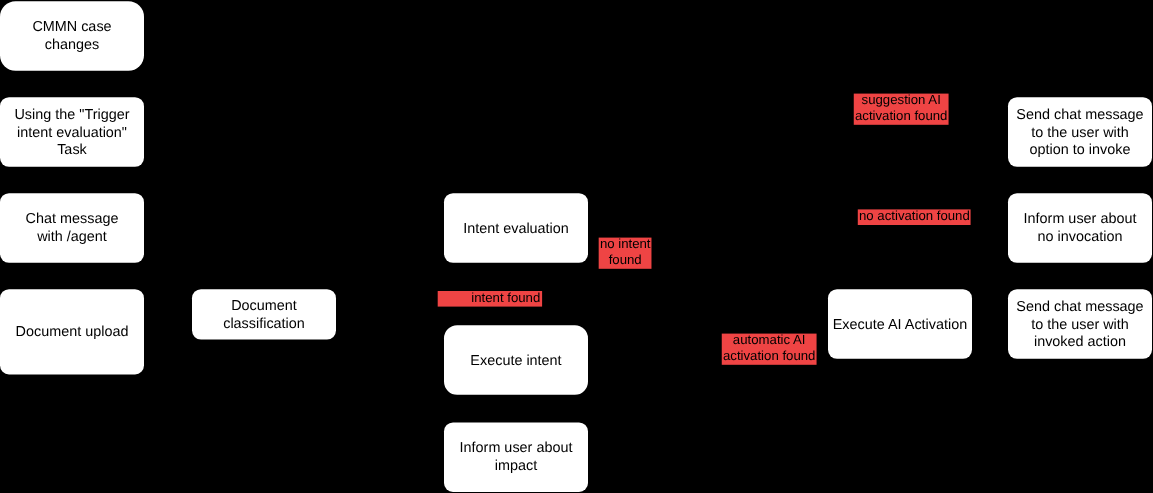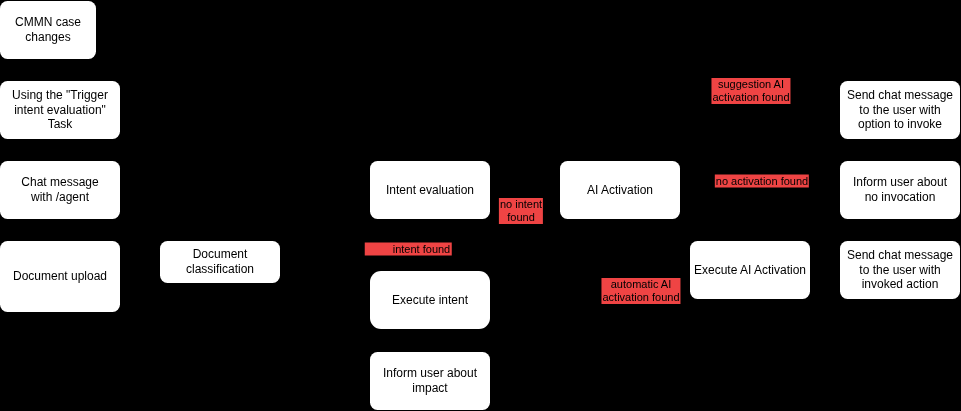--- a/index.html
+++ b/index.html
@@ -40,21 +40,21 @@
     line-height: 13px;
     text-align: center;
     white-space: pre;
     padding: 0 1px;
   }
 </style>
 </head>
 <body>
 
 <div id="canvas">
-    <div class="node" style="left: 0px; top: 1px; width: 96px; height: 58px;">
+    <div class="node" style="left: 0px; top: 1px; width: 120px; height: 58px; border-radius: 13px;">
       <span class="node-label">CMMN case
 changes</span>
     </div>
     <div class="node" style="left: 0px; top: 81px; width: 120px; height: 58px;">
       <span class="node-label">Using the "Trigger
 intent evaluation"
 Task</span>
     </div>
     <div class="node" style="left: 0px; top: 161px; width: 120px; height: 58px;">
       <span class="node-label">Chat message
@@ -70,23 +70,20 @@
     <div class="node" style="left: 370px; top: 161px; width: 120px; height: 58px;">
       <span class="node-label">Intent evaluation</span>
     </div>
     <div class="node" style="left: 370px; top: 271px; width: 120px; height: 58px; border-radius: 11px;">
       <span class="node-label">Execute intent</span>
     </div>
     <div class="node" style="left: 370px; top: 352px; width: 120px; height: 58px;">
       <span class="node-label">Inform user about
 impact</span>
     </div>
-    <div class="node" style="left: 560px; top: 161px; width: 120px; height: 58px;">
-      <span class="node-label">AI Activation</span>
-    </div>
     <div class="node" style="left: 690px; top: 241px; width: 120px; height: 58px;">
       <span class="node-label">Execute AI Activation</span>
     </div>
     <div class="node" style="left: 840px; top: 81px; width: 120px; height: 58px;">
       <span class="node-label">Send chat message
 to the user with
 option to invoke</span>
     </div>
     <div class="node" style="left: 840px; top: 161px; width: 120px; height: 58px;">
       <span class="node-label">Inform user about

